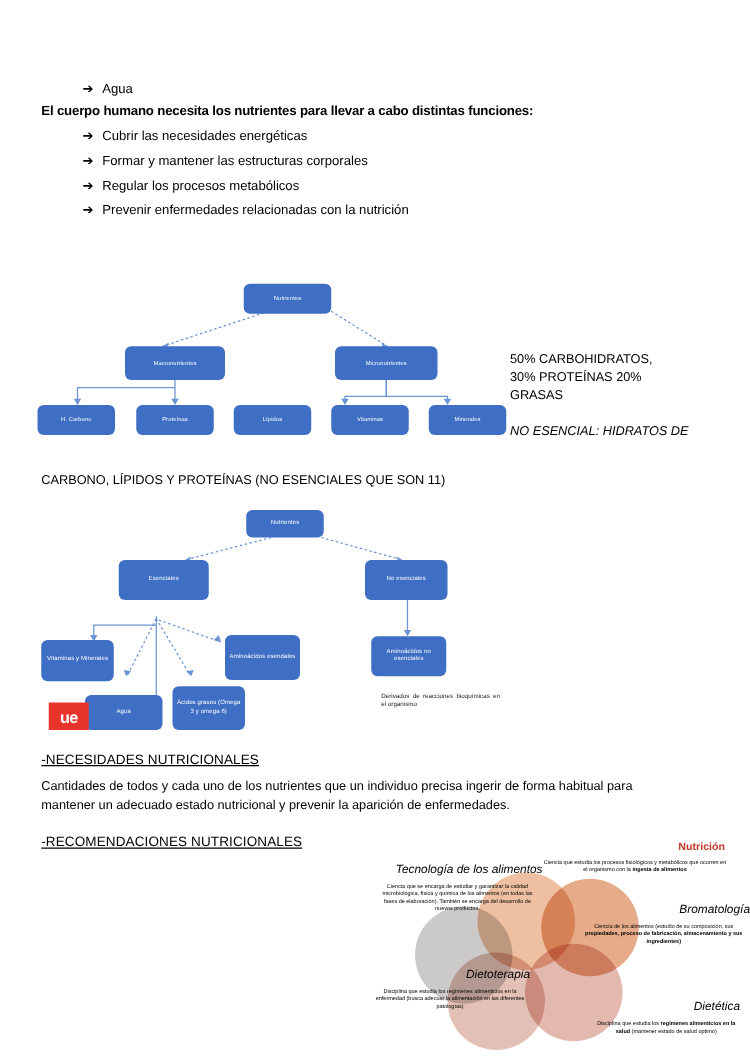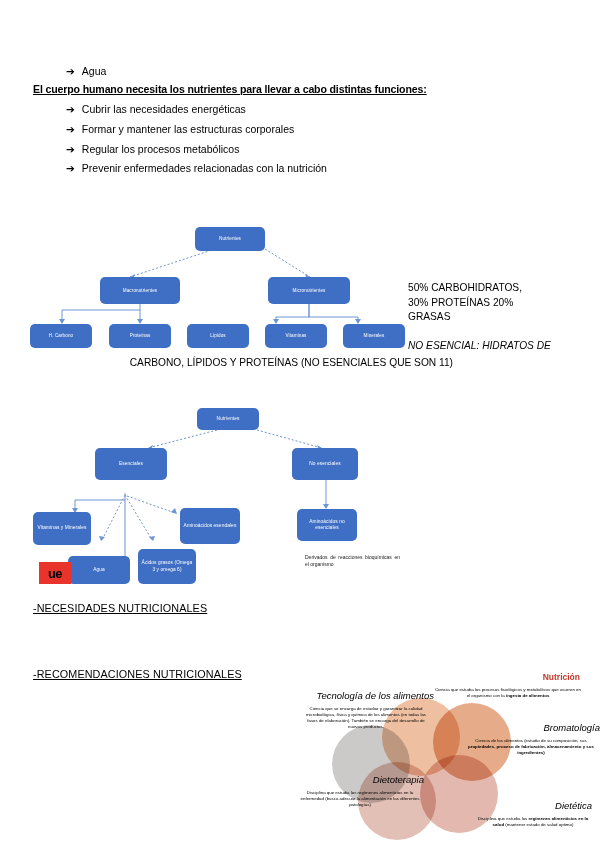--- a/index.html
+++ b/index.html
@@ -25,21 +25,21 @@
   .node.n2{font-size:4.8px;line-height:6.2px;}
   svg.edges{position:absolute;left:0;top:0;overflow:visible;}
 
   
   .rnote{font-size:10.2px;line-height:14.5px;}
   .rnote-j{font-size:10.2px;line-height:14.5px;text-align:justify;font-style:italic;}
 
   .cap{font-size:5px;line-height:7px;text-align:justify;color:#1a1a1a;}
 
   
-  .ue{position:absolute;background:#e8342a;color:#000000;font-weight:bold;
+  .ue{position:absolute;background:#e8342a;color:#ffffff;font-weight:bold;
       display:flex;align-items:center;justify-content:center;
       font-size:13px;letter-spacing:-0.5px;}
 
   
   .venn{position:absolute;}
   .circ{position:absolute;border-radius:50%;mix-blend-mode:multiply;}
   .vtitle{position:absolute;font-size:9px;font-weight:normal;text-align:right;}
   .vtitle.big{font-size:9.5px;font-style:italic;}
   .vdesc{position:absolute;font-size:4.4px;line-height:6px;text-align:center;}
   .vdesc b{font-weight:bold;}
@@ -48,21 +48,21 @@
 </head>
 <body>
 
 <div class="page">
 
   <div style="position:absolute;left:66px;top:64px;" class="bullet-row">
     <span class="arrow">➔</span>
     <span class="btext">Agua</span>
   </div>
 
-  <div style="position:absolute;left:33px;top:82px;width:450px;text-decoration:underline;" class="bold-line">El cuerpo humano necesita los nutrientes para llevar a cabo distintas funciones:</div>
+  <div style="position:absolute;left:33px;top:82px;width:450px;" class="bold-line">El cuerpo humano necesita los nutrientes para llevar a cabo distintas funciones:</div>
 
   <div style="position:absolute;left:66px;top:102px;" class="bullet-row">
     <span class="arrow">➔</span>
     <span class="btext">Cubrir las necesidades energéticas</span>
   </div>
   <div style="position:absolute;left:66px;top:122px;" class="bullet-row">
     <span class="arrow">➔</span>
     <span class="btext">Formar y mantener las estructuras corporales</span>
   </div>
   <div style="position:absolute;left:66px;top:142px;" class="bullet-row">
@@ -103,21 +103,21 @@
     <div class="node" style="left:10px;top:99px;width:62px;height:24px;">H. Carbono</div>
     <div class="node" style="left:89px;top:99px;width:62px;height:24px;">Proteínas</div>
     <div class="node" style="left:167px;top:99px;width:62px;height:24px;">Lípidos</div>
     <div class="node" style="left:245px;top:99px;width:62px;height:24px;">Vitaminas</div>
     <div class="node" style="left:323px;top:99px;width:62px;height:24px;">Minerales</div>
   </div>
 
   <div style="position:absolute;left:408px;top:281px;width:118px;" class="rnote">50% CARBOHIDRATOS, 30% PROTEÍNAS 20% GRASAS</div>
   <div style="position:absolute;left:408px;top:339px;width:158px;" class="rnote-j">NO ESENCIAL: HIDRATOS DE</div>
 
-  <div style="position:absolute;left:33px;top:356px;width:420px;text-align:right;" class="rnote">CARBONO, LÍPIDOS Y PROTEÍNAS (NO ESENCIALES QUE SON 11)</div>
+  <div style="position:absolute;left:33px;top:378px;width:420px;" class="rnote">CARBONO, LÍPIDOS Y PROTEÍNAS (NO ESENCIALES QUE SON 11)</div>
 
   <div class="diagram" style="position:absolute;left:20px;top:400px;width:400px;height:185px;">
     <svg class="edges" width="400" height="185">
       <g stroke="#6d94d4" stroke-width="1" fill="none">
         <path d="M197,30 L128,48" stroke-dasharray="2,2"></path>
         <path d="M237,30 L302,48" stroke-dasharray="2,2"></path>
         <path d="M306,80 L306,108"></path>
         <path d="M105,93 L105,156"></path>
         <path d="M105,100 L55,100 L55,112"></path>
         <path d="M105,95 L82,140" stroke-dasharray="2,2"></path>
@@ -146,20 +146,21 @@
     <div class="node n2" style="left:160px;top:108px;width:60px;height:36px;">Aminoácidos esendales</div>
 
     <div class="node n2" style="left:277px;top:109px;width:60px;height:32px;">Aminoácidos no esenciales</div>
   </div>
 
   <div style="position:absolute;left:305px;top:554px;width:95px;" class="cap">Derivados de reacciones bioquímicas en el organismo</div>
 
   <div class="ue" style="left:39px;top:562px;width:32px;height:22px;">ue</div>
 
   <div style="position:absolute;left:33px;top:602px;" class="sec-head">-NECESIDADES NUTRICIONALES</div>
+  <div style="position:absolute;left:33px;top:623px;width:473px;" class="para">Cantidades de todos y cada uno de los nutrientes que un individuo precisa ingerir de forma habitual para mantener un adecuado estado nutricional y prevenir la aparición de enfermedades.</div>
 
   <div style="position:absolute;left:33px;top:668px;" class="sec-head">-RECOMENDACIONES NUTRICIONALES</div>
 
   <div class="venn" style="left:300px;top:670px;width:300px;height:178px;">
 
     <div class="circ" style="left:32px;top:55px;width:78px;height:78px;background:#b9b6b3;opacity:.72;"></div>
     <div class="circ" style="left:82px;top:28px;width:78px;height:78px;background:#e8a87c;opacity:.72;"></div>
     <div class="circ" style="left:133px;top:33px;width:78px;height:78px;background:#dd8a5a;opacity:.72;"></div>
     <div class="circ" style="left:58px;top:92px;width:78px;height:78px;background:#d9a79a;opacity:.72;"></div>
     <div class="circ" style="left:120px;top:85px;width:78px;height:78px;background:#d89c8f;opacity:.72;"></div>

